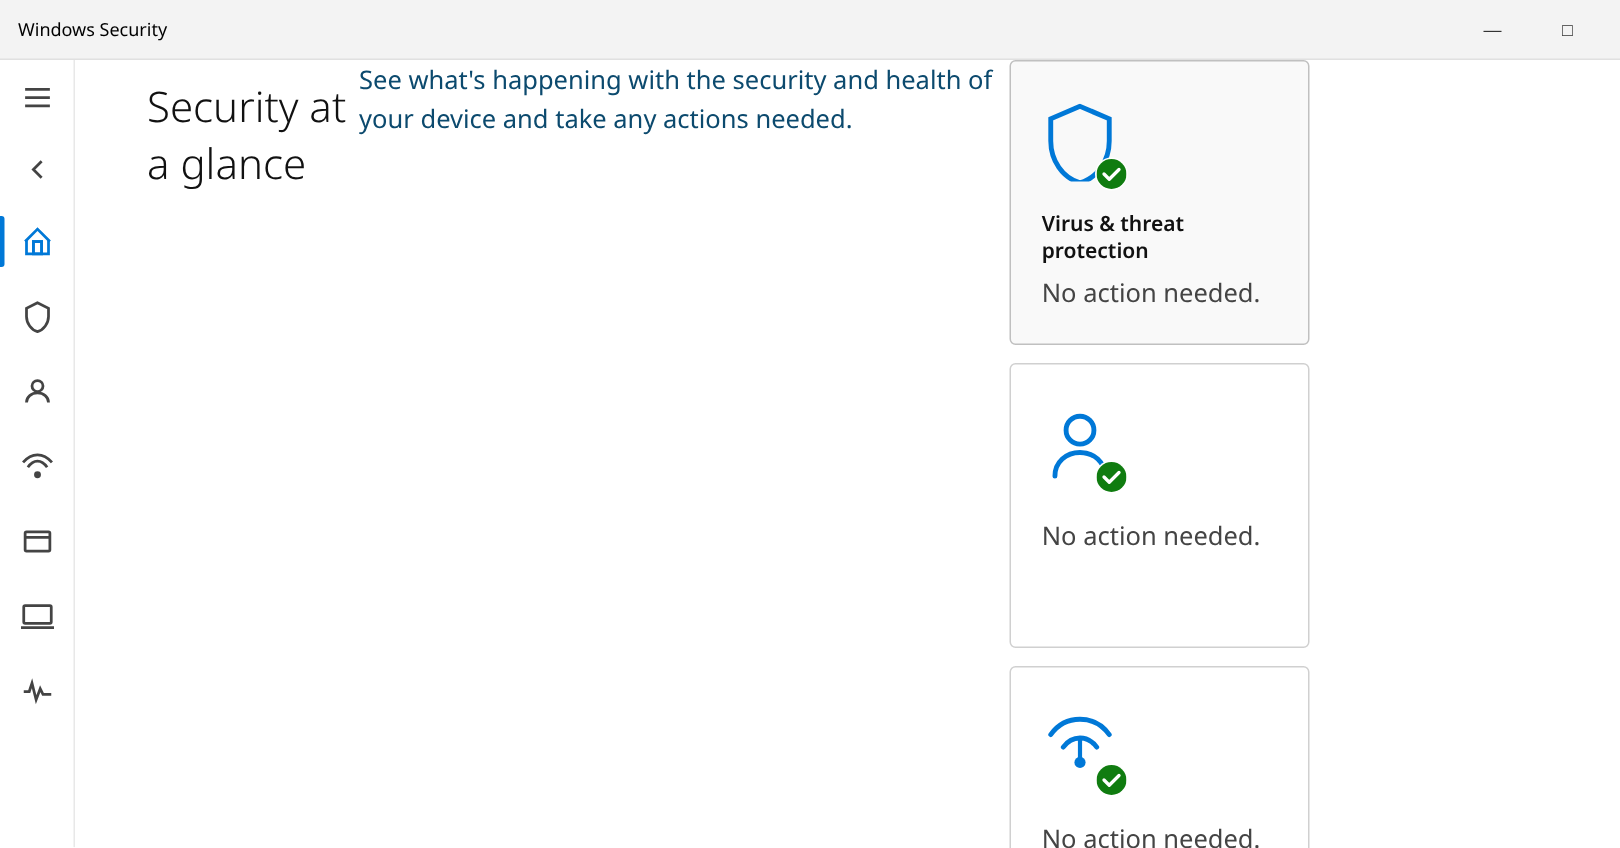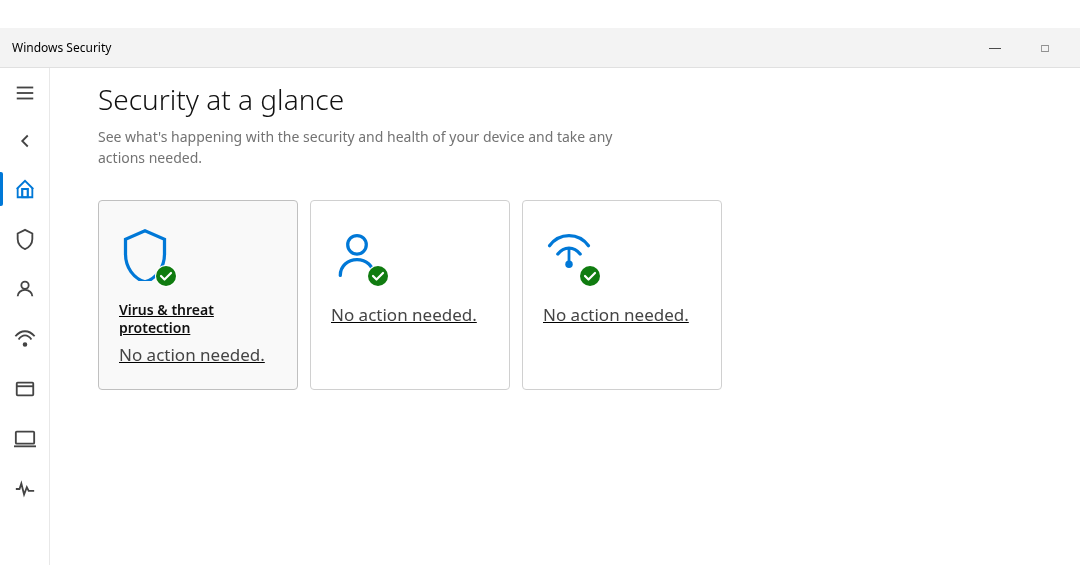--- a/index.html
+++ b/index.html
@@ -16,21 +16,20 @@
     
     .title-bar {
       height: 40px;
       background: #f3f3f3;
       display: flex;
       align-items: center;
       padding: 0 12px;
       border-bottom: 1px solid #e0e0e0;
       justify-content: space-between;
       flex-shrink: 0;
-      margin-top: 28px;
     }
     .title-bar-left {
       display: flex;
       align-items: center;
       gap: 8px;
     }
     .title-bar-title {
       font-size: 12px;
       color: #000;
     }
@@ -95,33 +94,32 @@
       width: 22px;
       height: 22px;
     }
 
     
     .content {
       flex: 1;
       padding: 0 48px;
       overflow-y: auto;
       display: flex;
-      flex-direction: column;
     }
 
     .page-title {
       font-size: 28px;
       font-weight: 300;
       color: #111;
       margin-top: 12px;
       margin-bottom: 8px;
     }
     .page-subtitle {
-      font-size: 14px;
-      color: #737373;
+      font-size: 17px;
+      color: #0c4a6e;
       line-height: 1.5;
       margin-bottom: 32px;
       max-width: 520px;
     }
 
     
     .cards-grid {
       display: flex;
       gap: 12px;
       flex-wrap: wrap;
@@ -130,21 +128,20 @@
     .card {
       width: 200px;
       min-height: 190px;
       border: 1px solid #d0d0d0;
       border-radius: 4px;
       padding: 28px 20px 20px 20px;
       display: flex;
       flex-direction: column;
       cursor: pointer;
       background: #fff;
-      text-decoration: underline;
     }
     .card.selected {
       border: 1px solid #c0c0c0;
       background: #f9f9f9;
     }
 
     .card-icon {
       position: relative;
       width: 56px;
       height: 56px;

